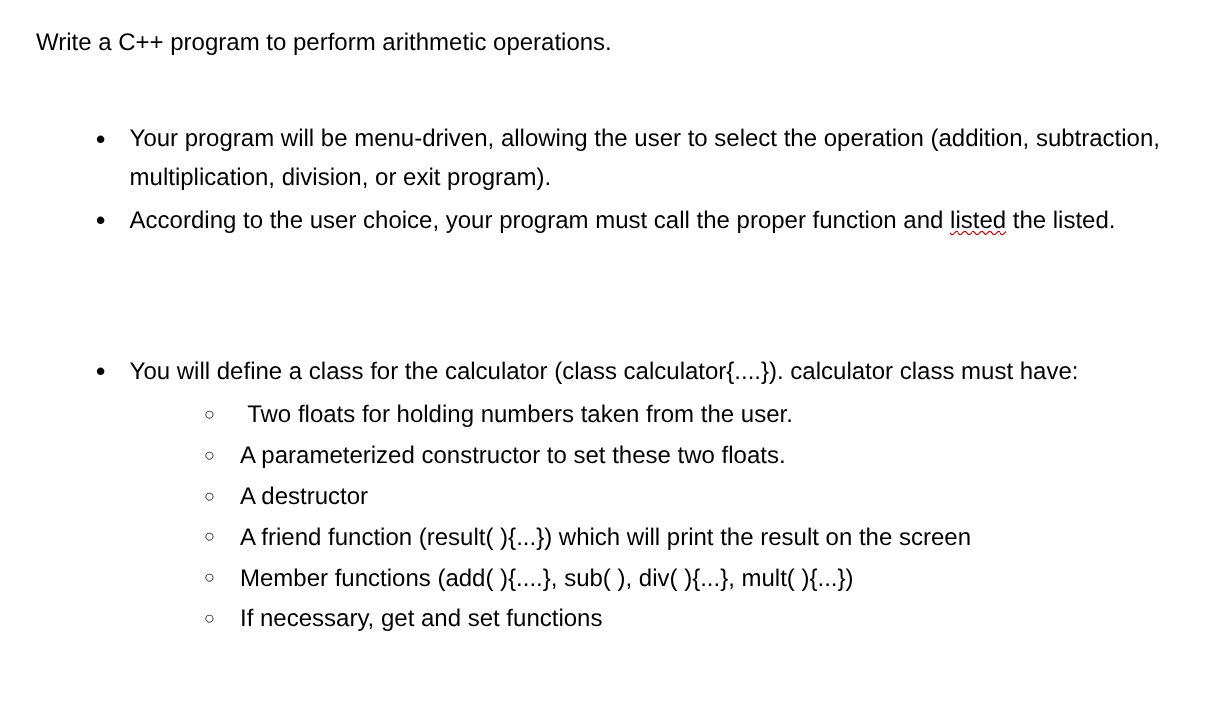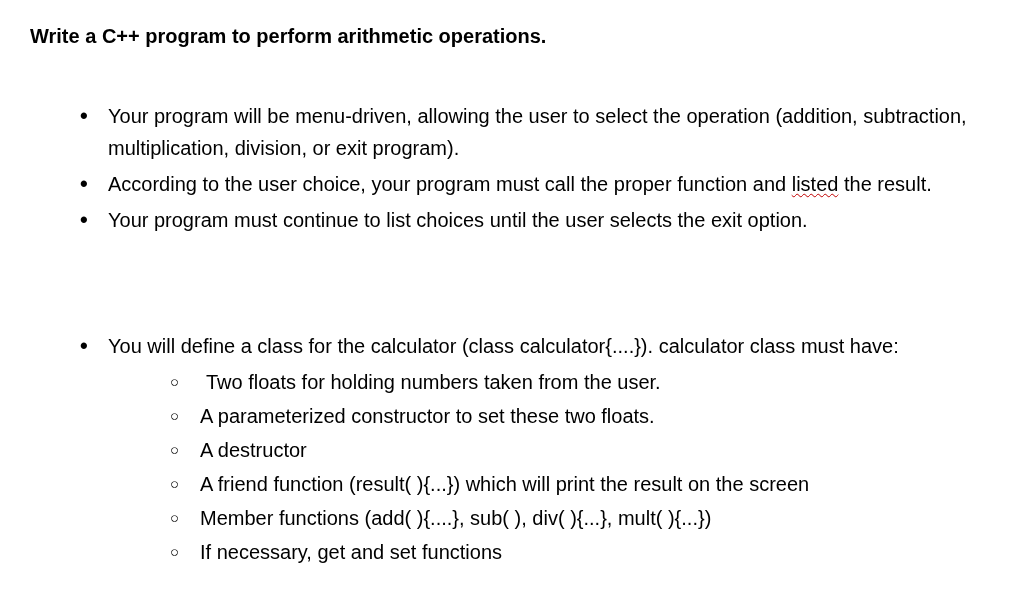--- a/index.html
+++ b/index.html
@@ -12,21 +12,20 @@
       background: #ffffff;
       padding: 20px 30px;
       color: #000000;
       font-size: 20px;
       line-height: 1.6;
       width: 1024px;
     }
     .title {
       margin-bottom: 18px;
       font-size: 20px;
-      font-weight: bold;
     }
     ul.outer {
       list-style: none;
       padding-left: 50px;
       margin-top: 48px;
     }
     ul.outer > li {
       position: relative;
       padding-left: 28px;
       margin-bottom: 4px;
@@ -67,23 +66,22 @@
     }
   </style>
 </head>
 <body>
 
 <div class="title">Write a C++ program to perform arithmetic operations.</div>
 
 <ul class="outer">
   <li><span>Your program will be menu-driven, allowing the user to select the operation (addition, subtraction, multiplication, division, or exit program).</span></li>
   <li>
-    <span>According to the user choice, your program must call the proper function and </span><span class="wavy">listed</span><span> the result.</span>
+    <span>According to the user choice, your program must call the proper function and </span><span class="wavy">listed</span><span> the listed.</span>
   </li>
-  <li><span>Your program must continue to list choices until the user selects the exit option.</span></li>
 </ul>
 
 <div class="spacer"></div>
 
 <ul class="outer">
   <li>
     <span>You will define a class for the calculator (class calculator{....}). calculator class must have:</span>
     <ul class="inner">
       <li><span style="padding-left:6px;text-align:right;">Two floats for holding numbers taken from the user.</span></li>
       <li><span>A parameterized constructor to set these two floats.</span></li>

